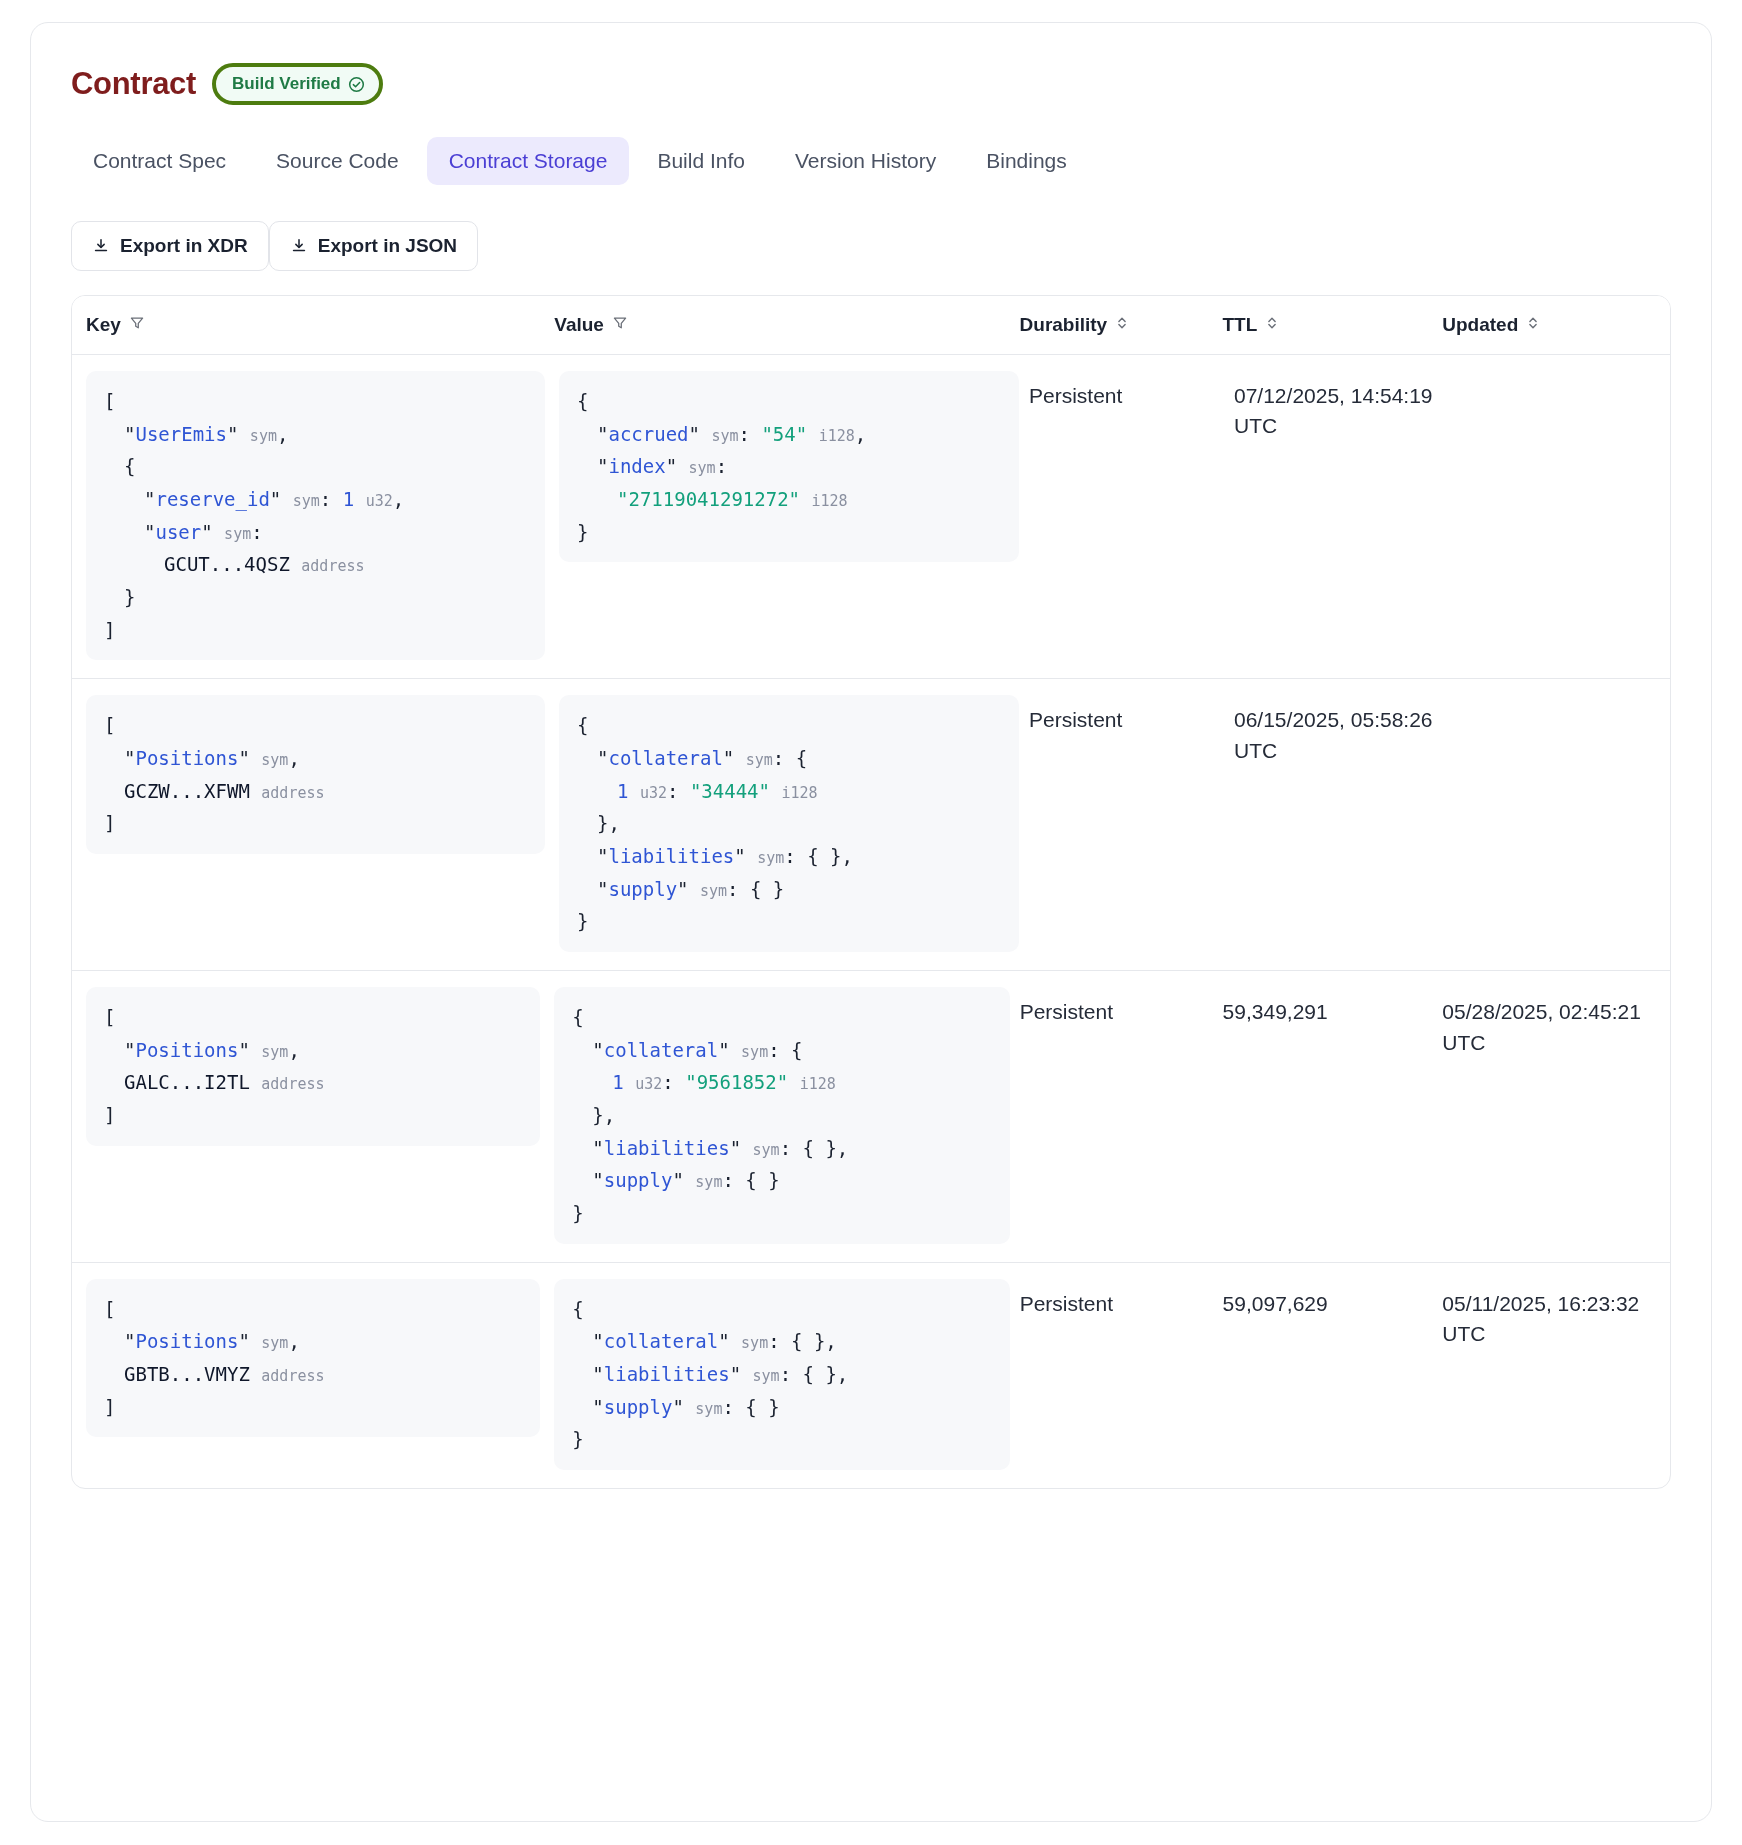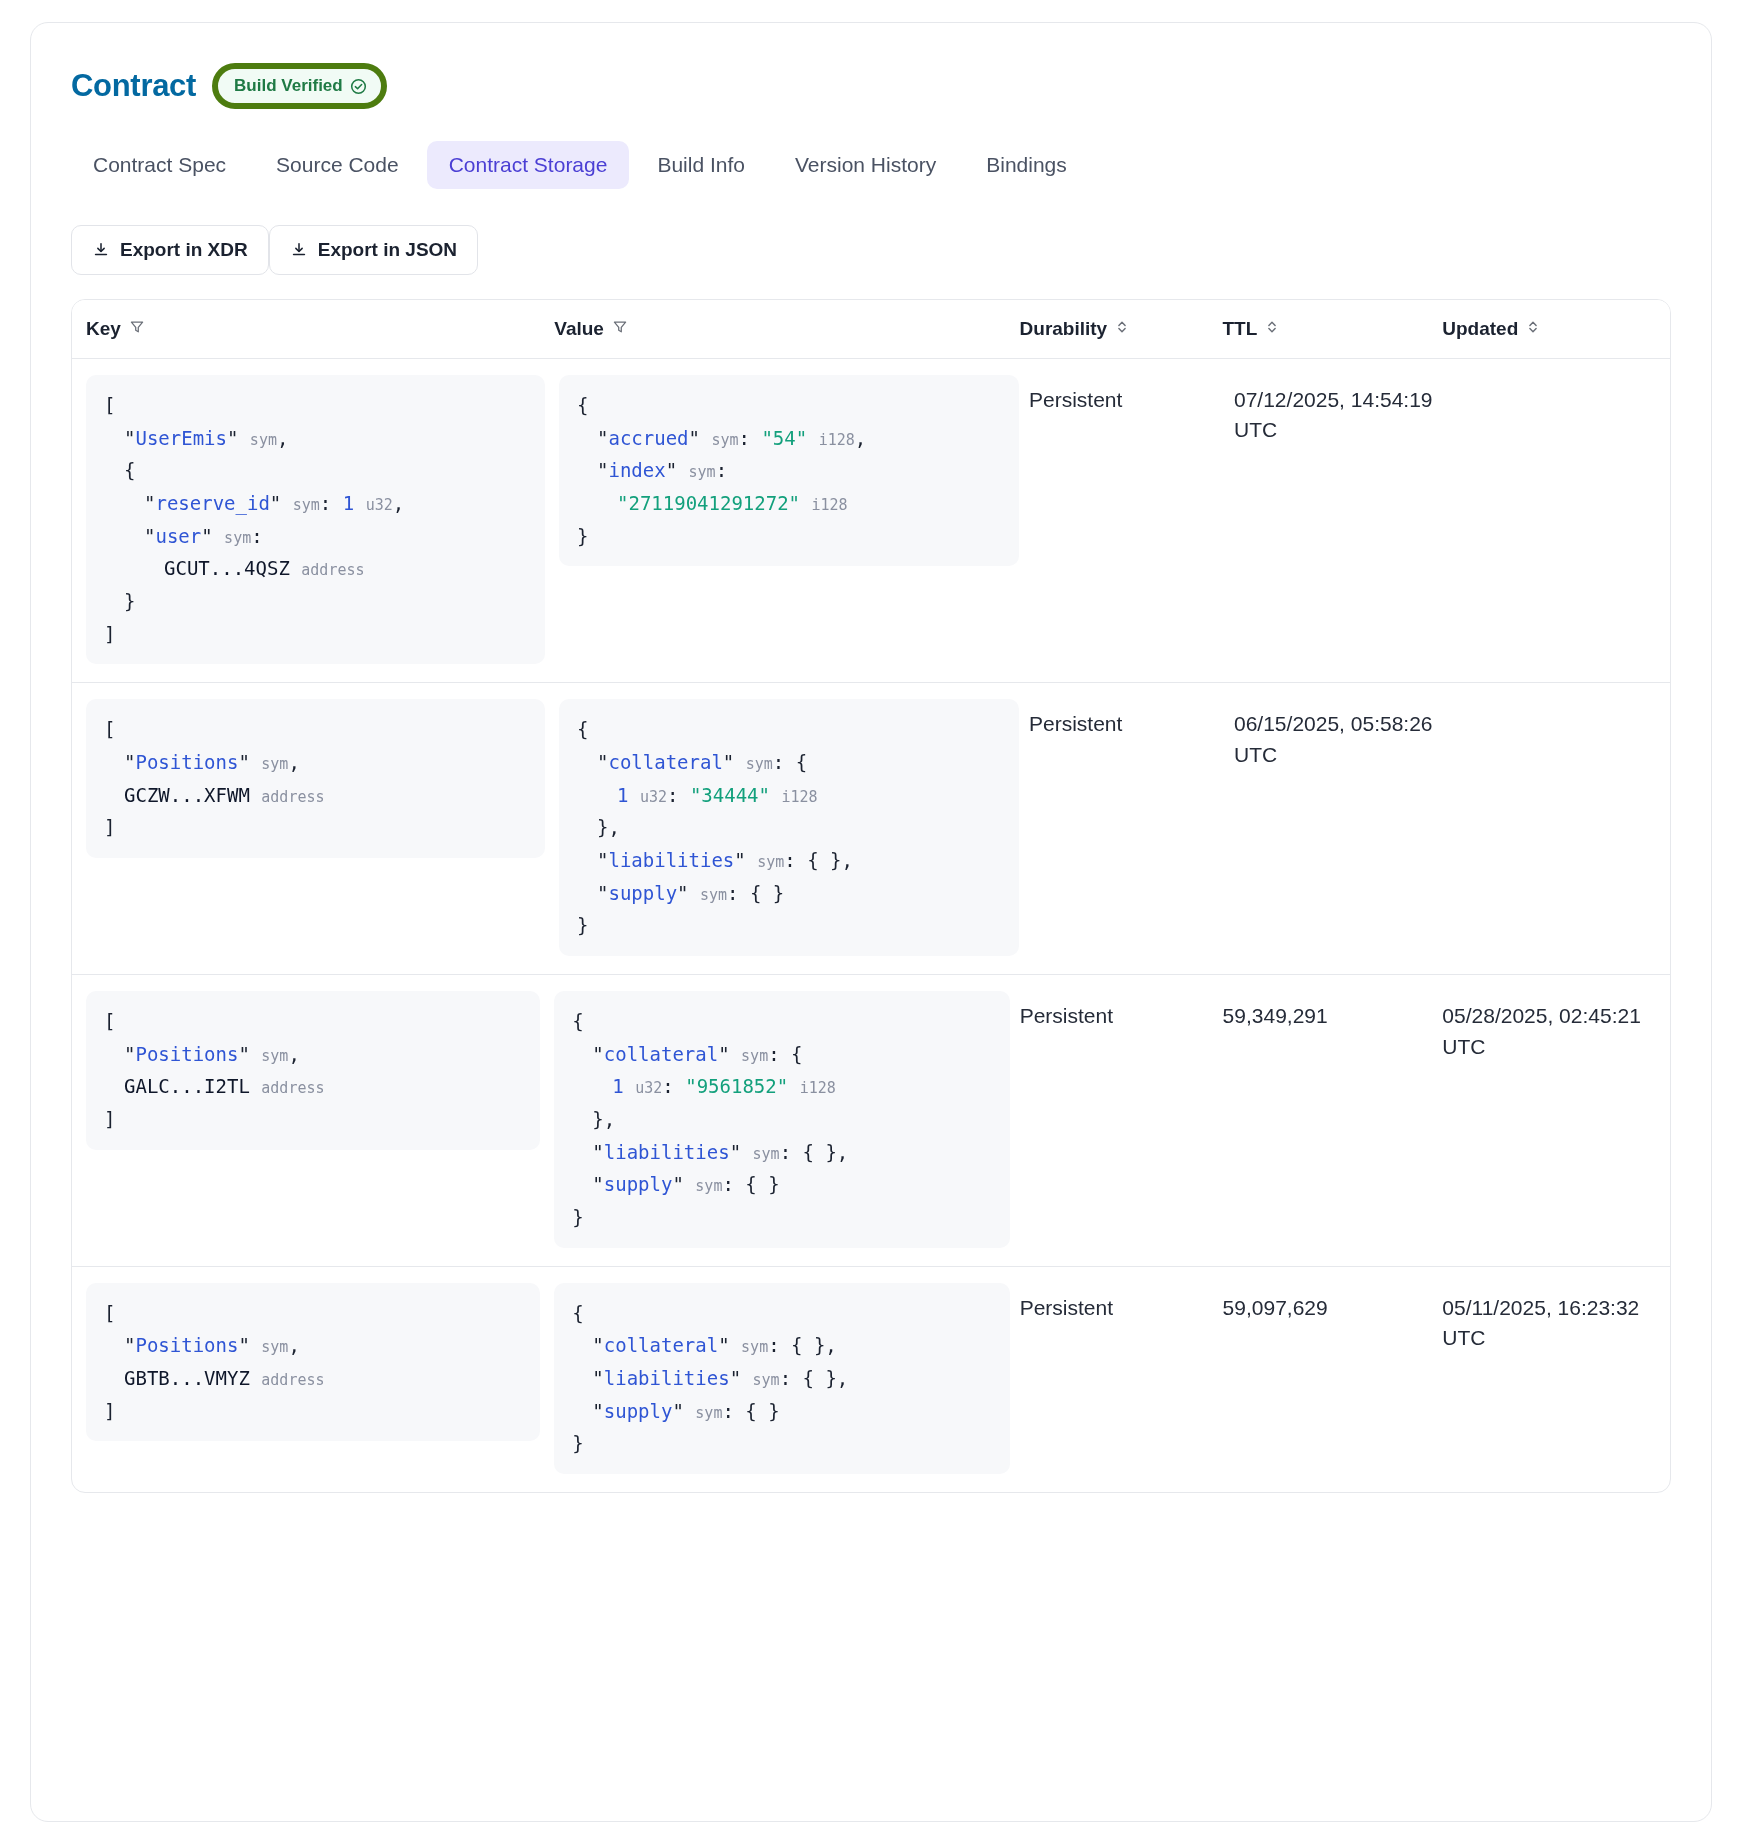--- a/index.html
+++ b/index.html
@@ -27,27 +27,27 @@
   
   .title-row {
     display: flex;
     align-items: center;
     gap: 16px;
   }
   .page-title {
     font-size: 31px;
     font-weight: bold;
     letter-spacing: -0.3px;
-    color: #0369a1;
+    color: #7f1d1d;
   }
   .badge {
     display: inline-flex;
     align-items: center;
     gap: 7px;
-    border: 6px solid #4d7c0f;
+    border: 4px solid #4d7c0f;
     background: #f1fbf5;
     color: #1f7a45;
     border-radius: 999px;
     padding: 7px 14px 7px 16px;
     font-size: 17px;
     font-weight: bold;
   }
   .badge svg { display: block; }
 
   

